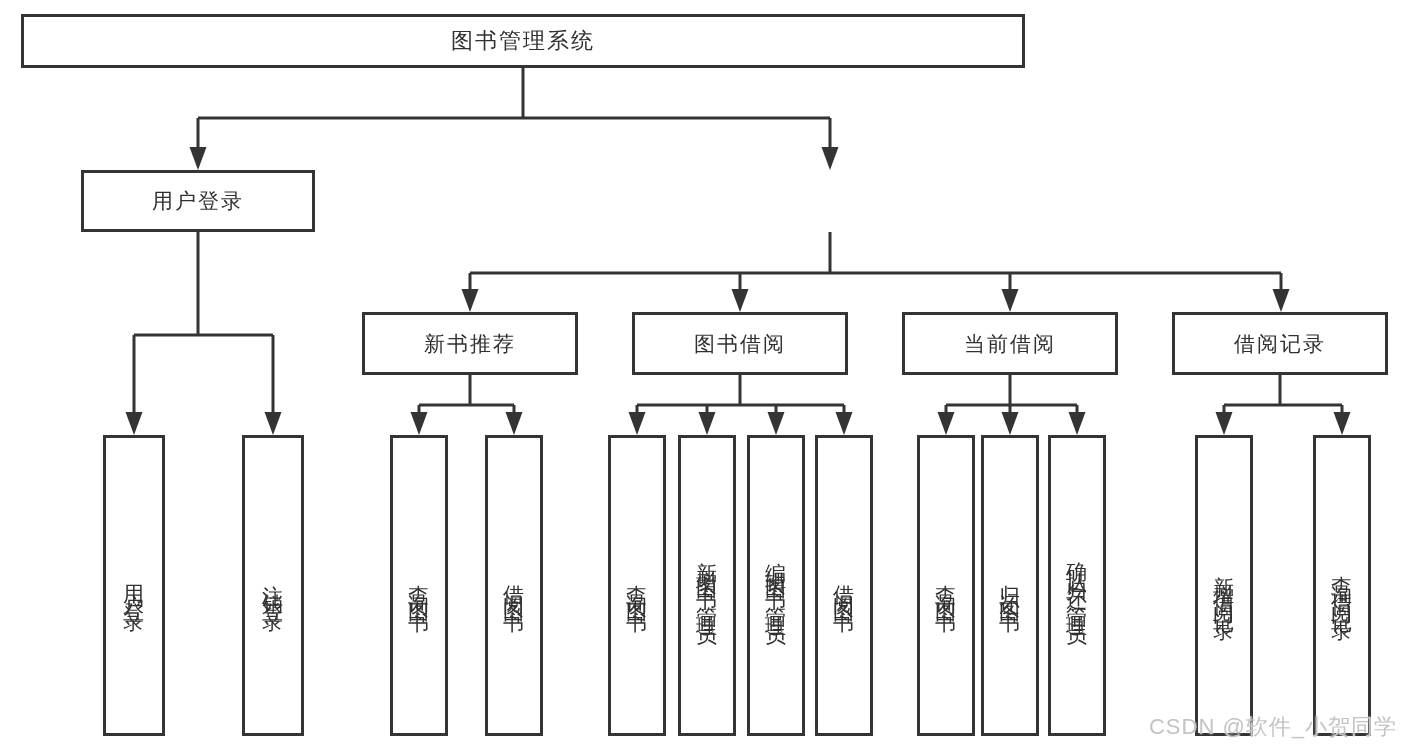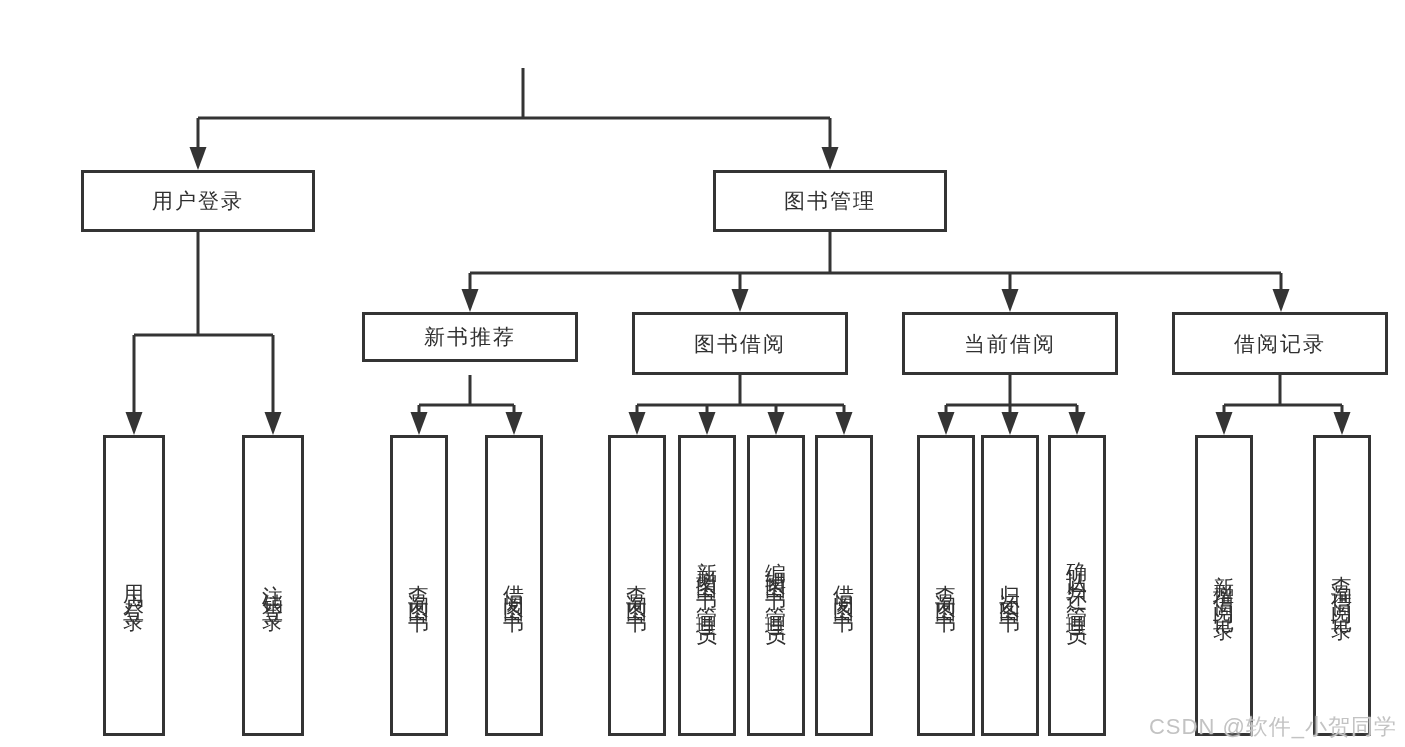--- a/index.html
+++ b/index.html
@@ -74,29 +74,29 @@
       <polygon points="1001.5,412 1018.5,412 1010,435"></polygon>
       <polygon points="1068.5,412 1085.5,412 1077,435"></polygon>
     </g>
     <g>
       <path d="M1280,375 V405 M1224,405 H1342 M1224,405 V413 M1342,405 V413"></path>
       <polygon points="1215.5,412 1232.5,412 1224,435"></polygon>
       <polygon points="1333.5,412 1350.5,412 1342,435"></polygon>
     </g>
   </svg>
 
+  <div class="node h root" style="left:21px; top:14px; width:1004px; height:54px;">
+    <span>图书管理系统</span>
+  </div>
 
   <div class="node h" style="left:81px; top:170px; width:234px; height:62px;">
     <span>用户登录</span>
   </div>
-  <div class="node h" style="left:713px; top:170px; width:234px; height:62px;">
-    <span>图书管理</span>
-  </div>
 
-  <div class="node h" style="left:362px; top:312px; width:216px; height:50px;">
+  <div class="node h" style="left:362px; top:312px; width:216px; height:63px;">
     <span>新书推荐</span>
   </div>
   <div class="node h" style="left:632px; top:312px; width:216px; height:63px;font-family:Liberation Mono, monospace;">
     <span>图书借阅</span>
   </div>
   <div class="node h" style="left:902px; top:312px; width:216px; height:63px;">
     <span>当前借阅</span>
   </div>
   <div class="node h" style="left:1172px; top:312px; width:216px; height:63px;">
     <span>借阅记录</span>

